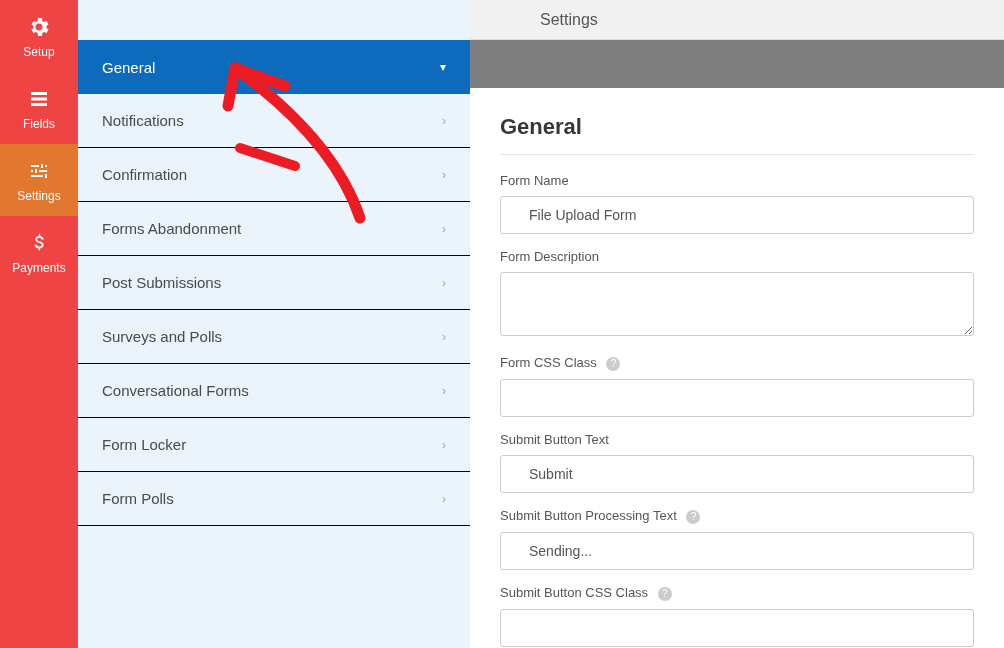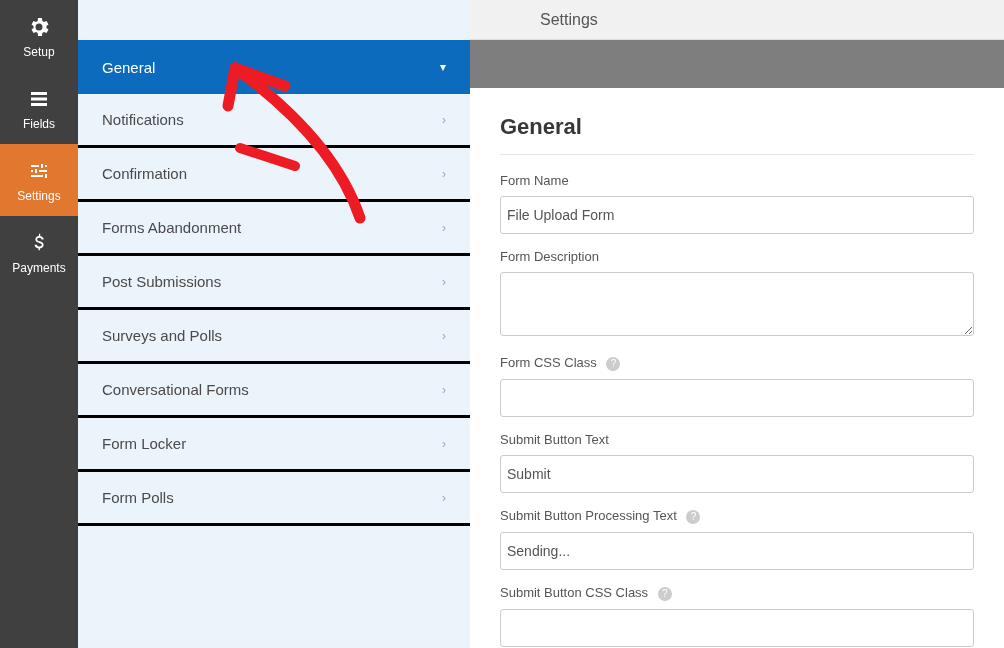--- a/index.html
+++ b/index.html
@@ -1,45 +1,45 @@
 <!DOCTYPE html>
 <html><head>
   <meta charset="utf-8">
   <style>
     * { box-sizing: border-box; margin: 0; padding: 0; }
     body { font-family: -apple-system, BlinkMacSystemFont, "Segoe UI", Arial, sans-serif; background: #7e7e7e; width: 1004px; height: 648px; overflow: hidden; }
     
     .app { display: flex; height: 100%; }
     
     
-    .vnav { width: 78px; background: #404040; display: flex; flex-direction: column; }
+    .vnav { width: 78px; background: #ef4444; display: flex; flex-direction: column; }
     .vnav-item { height: 72px; display: flex; flex-direction: column; align-items: center; justify-content: center; gap: 5px; cursor: pointer; color: #fff; }
     .vnav-item.active { background: #e27730; }
     .vnav-item .icon { width: 26px; height: 26px; display: flex; align-items: center; justify-content: center; }
     .vnav-item .icon svg { fill: #fff; }
     .vnav-item .lbl { font-size: 12px; color: #fff; }
     
     
     .settings-panel { width: 392px; background: #ebf3fb; display: flex; flex-direction: column; }
     .sp-list { }
-    .sp-item { height: 54px; display: flex; align-items: center; justify-content: space-between; padding: 0 24px; border-bottom: 3px solid #000000; color: #4a4a4a; font-size: 15px; cursor: pointer; }
+    .sp-item { height: 54px; display: flex; align-items: center; justify-content: space-between; padding: 0 24px; border-bottom: 1px solid #000000; color: #4a4a4a; font-size: 15px; cursor: pointer; }
     .sp-item:first-child { margin-top: 40px; }
     .sp-item.sel { background: #0c6bbd; color: #fff; border-bottom: none; }
     .sp-item .chev { font-size: 12px; color: #9aa7b3; }
     .sp-item.sel .chev { color: #fff; }
     
     
     .right-area { flex: 1; display: flex; flex-direction: column; }
     .header { height: 40px; background: #f1f1f1; display: flex; align-items: center; padding-left: 70px; color: #555; font-size: 16px; border-bottom: 1px solid #ddd; }
     .gap { height: 48px; }
     .form-card { background: #fff; margin: 0; padding: 26px 30px 0 30px; flex: 1; overflow: hidden; }
     .form-card h2 { font-size: 22px; font-weight: 600; color: #373737; padding-bottom: 14px; border-bottom: 1px solid #e6e6e6; margin-bottom: 18px; }
     .field { margin-bottom: 15px; }
     .field label { display: block; font-size: 13px; color: #555; margin-bottom: 8px; }
-    .field input[type=text] { width: 100%; height: 38px; border: 1px solid #ccc; border-radius: 3px; padding: 0 6px; font-size: 14px; color: #555; }
+    .field input[type=text] { width: 100%; height: 38px; border: 1px solid #ccc; border-radius: 3px; padding: 0 28px; font-size: 14px; color: #555; }
     .field textarea { width: 100%; height: 64px; border: 1px solid #ccc; border-radius: 3px; padding: 8px 10px; font-size: 14px; resize: both; }
     .help { display: inline-block; width: 14px; height: 14px; background: #ccc; border-radius: 50%; color: #fff; font-size: 10px; text-align: center; line-height: 14px; margin-left: 6px; }
     
     
     .annotation { position: absolute; left: 180px; top: 48px; pointer-events: none; }
   </style>
 </head>
 <body>
 
 <div class="app">

